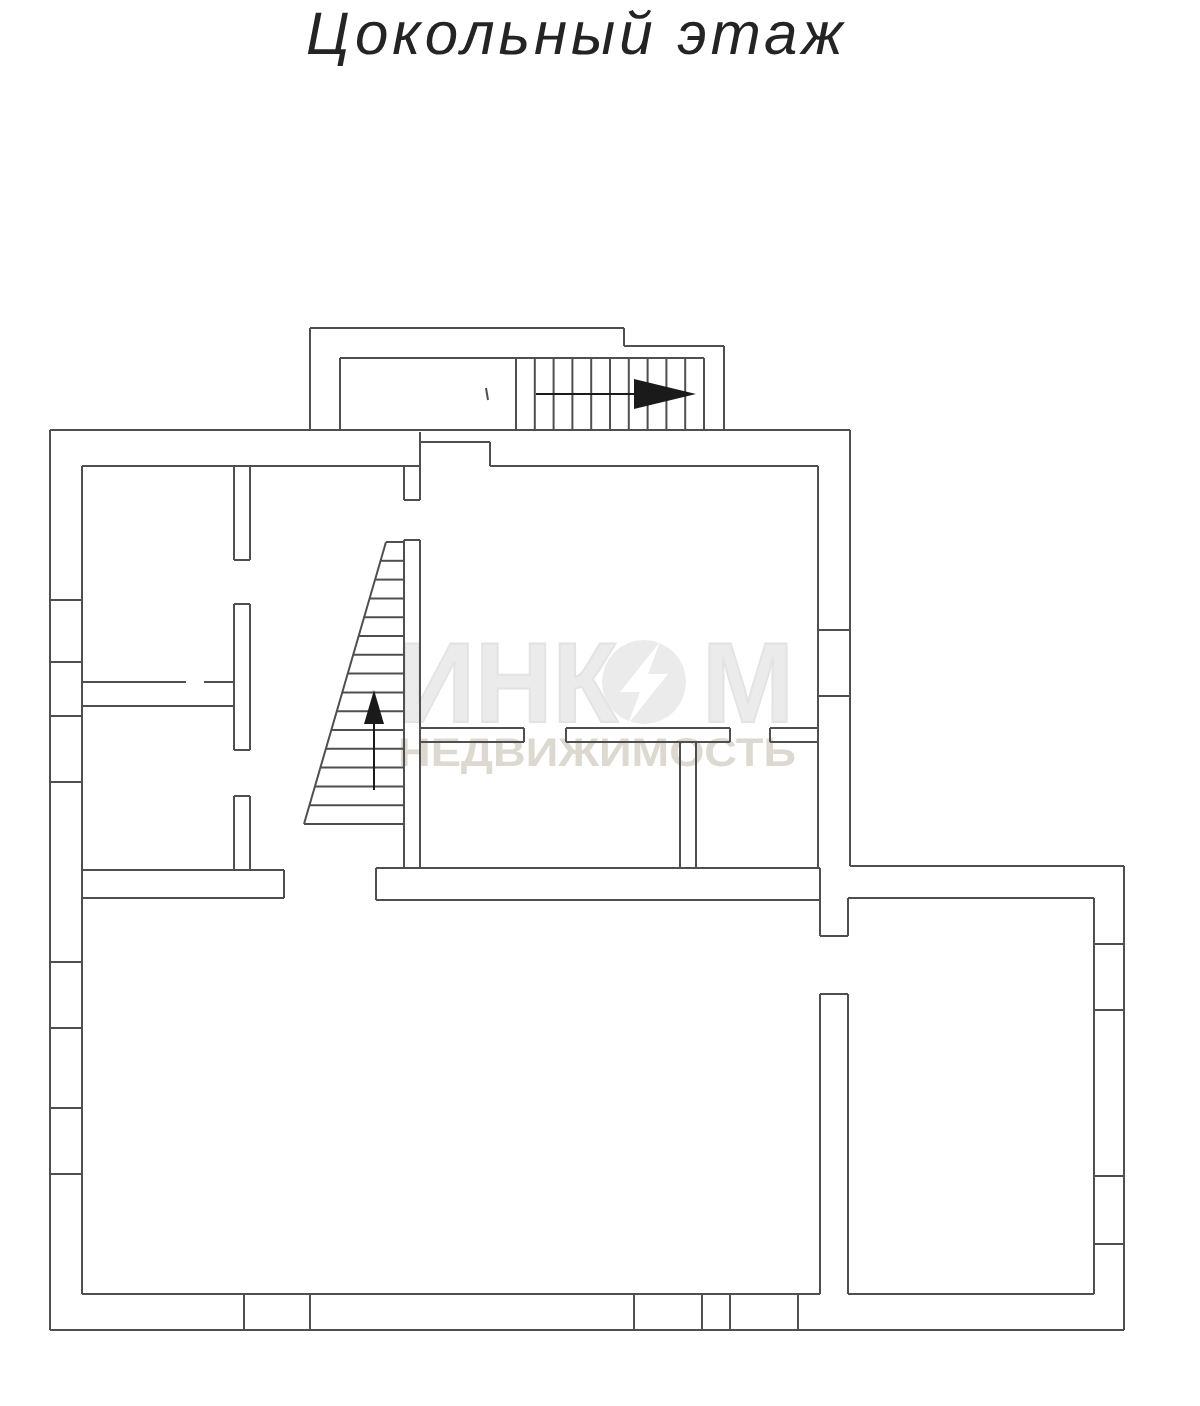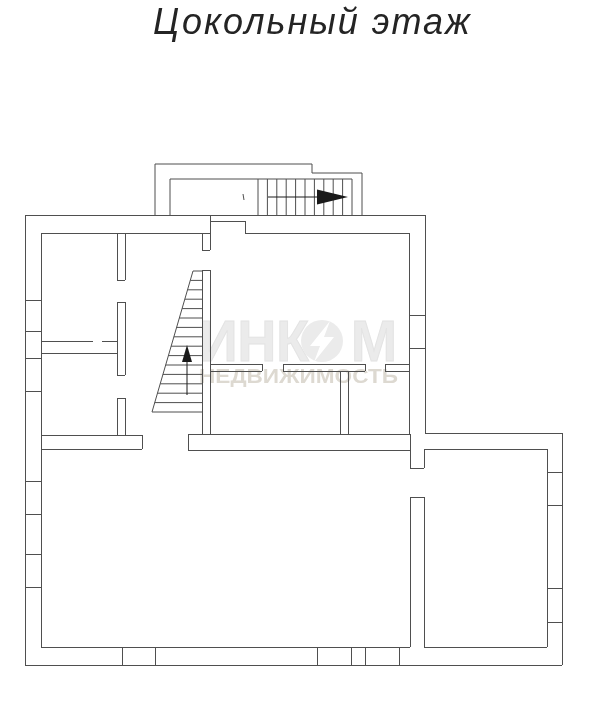--- a/index.html
+++ b/index.html
@@ -1,20 +1,20 @@
 <!DOCTYPE html>
 <html><head>
 <meta charset="utf-8">
 <style>
   html,body{margin:0;padding:0;background:#ffffff;}
   body{width:600px;height:703px;position:relative;font-family:"Liberation Sans",sans-serif;overflow:hidden;}
   .page-title{
     position:absolute;left:153px;top:1px;width:320px;
     font-family:"Liberation Sans",sans-serif;
-    font-style:italic;font-weight:500;font-size:36px;color:#242424;
+    font-style:italic;font-weight:500;font-size:30px;color:#242424;
     letter-spacing:2px;white-space:nowrap;
   }
   .plan-wrap{position:absolute;left:0;top:0;width:600px;height:574px;}
   svg text{font-family:"Liberation Sans",sans-serif;font-weight:bold;}
 </style>
 </head>
 <body>
 
 <div class="page-title">Цокольный этаж</div>
 

